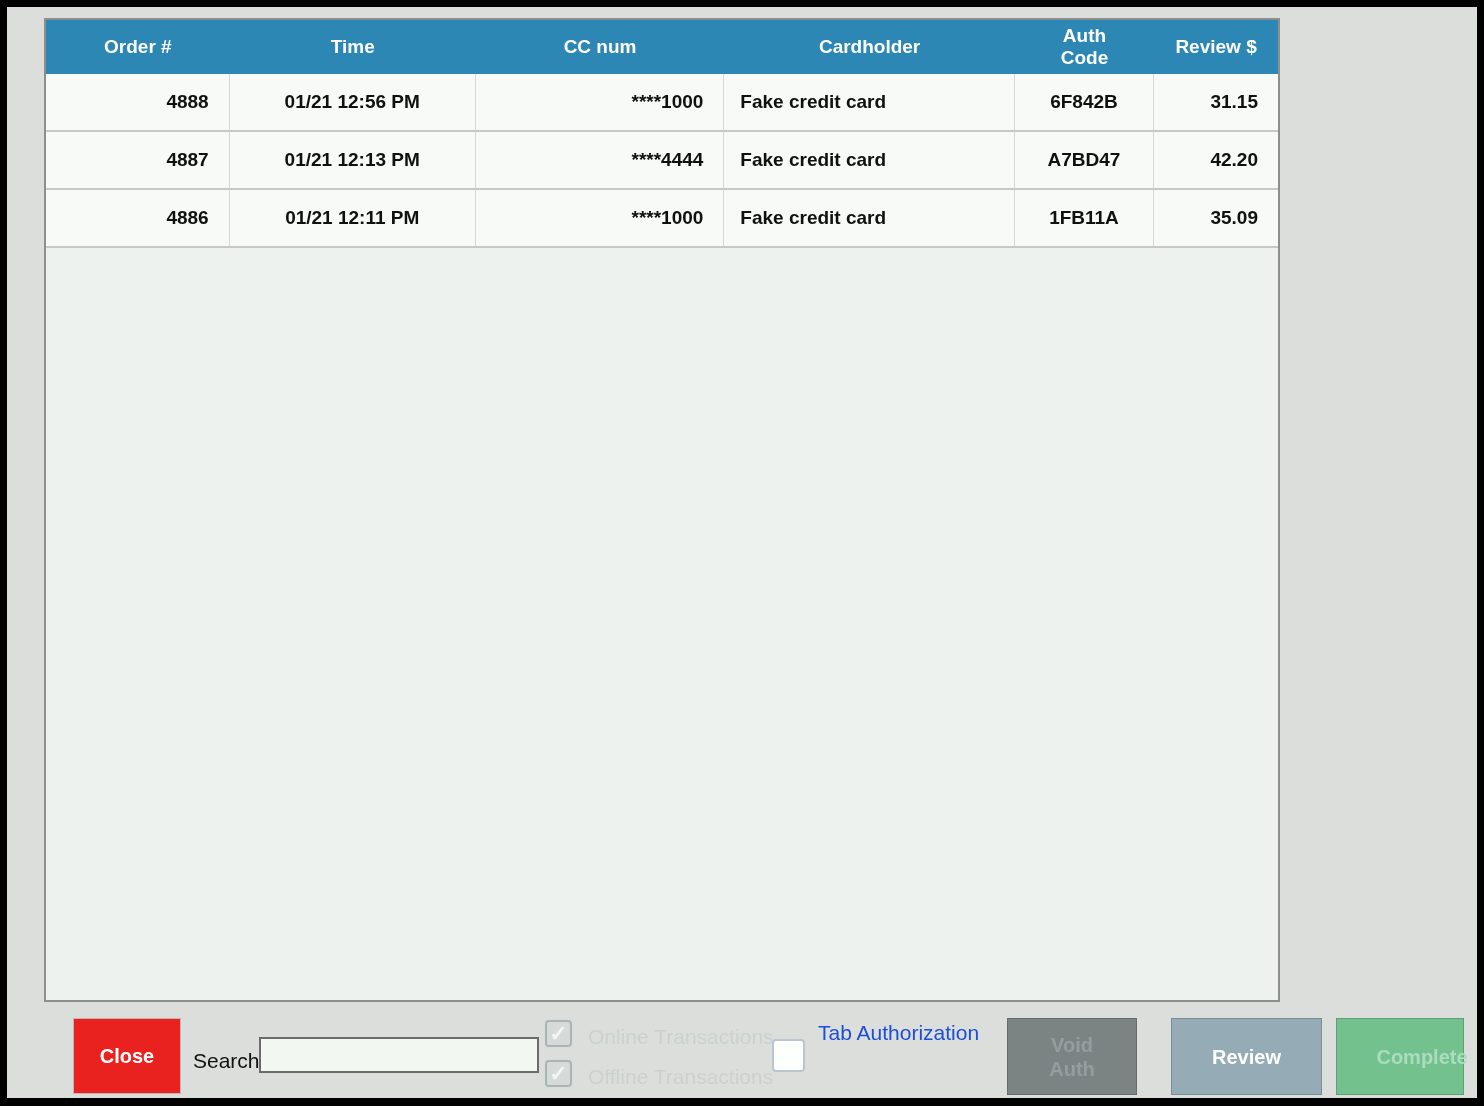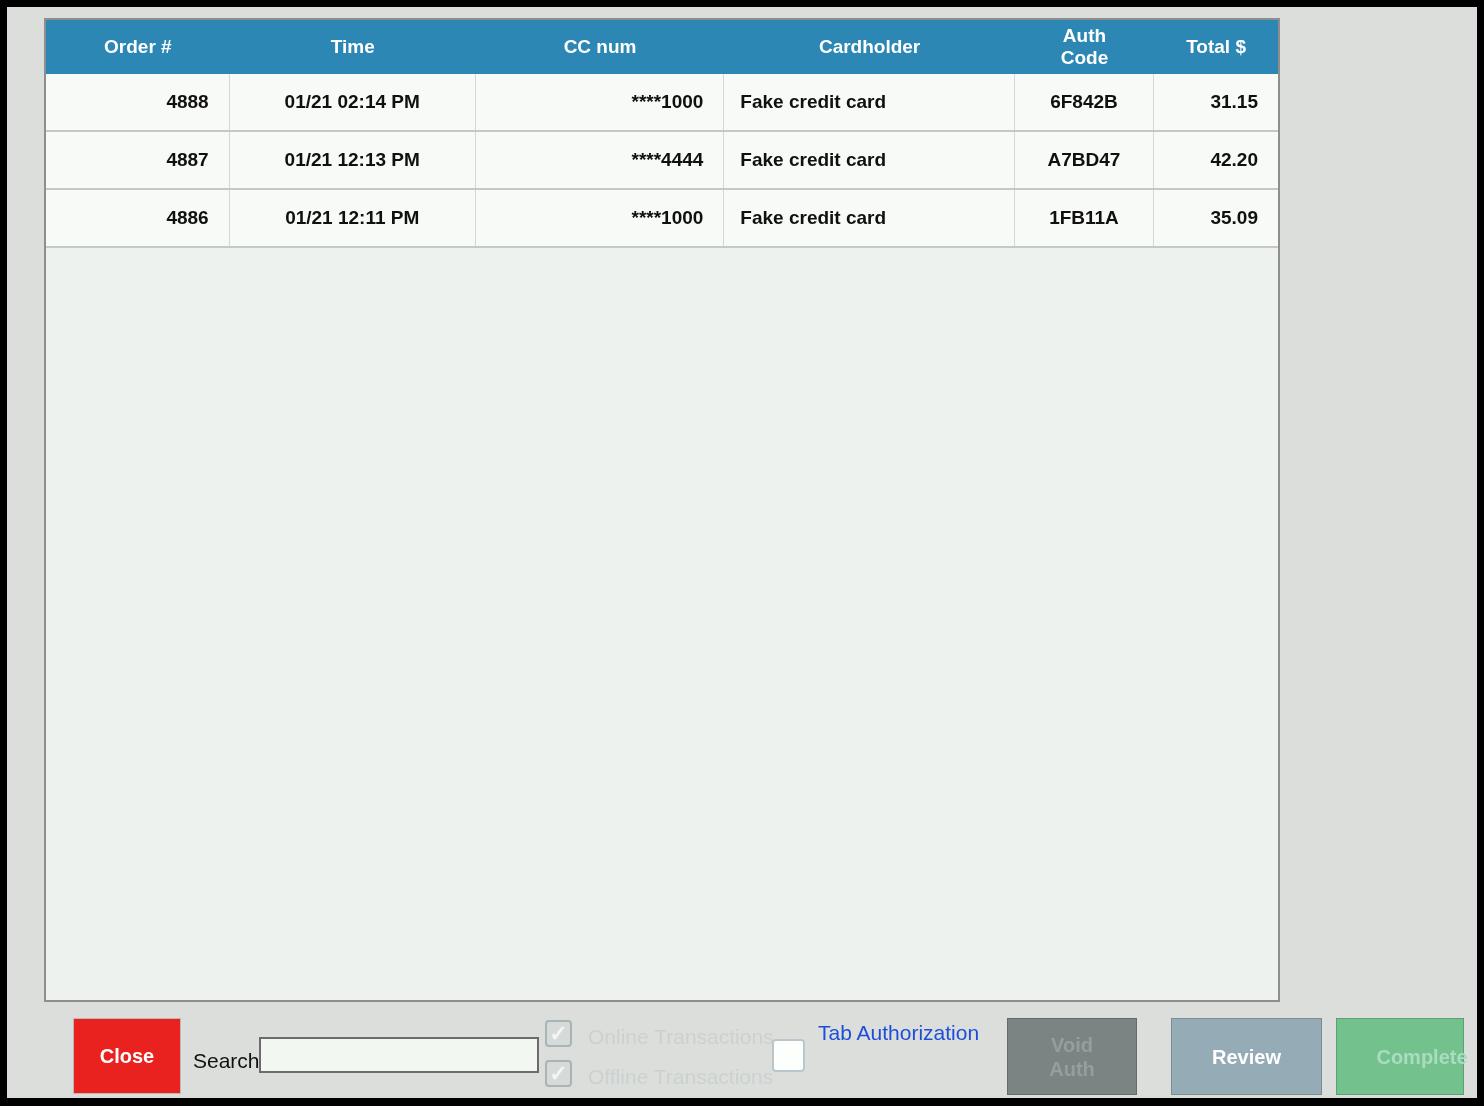--- a/index.html
+++ b/index.html
@@ -147,26 +147,26 @@
 
   <div class="table-wrap">
 
     <div class="grid-row thead">
       <div class="th">Order #</div>
       <div class="th">Time</div>
       <div class="th">CC num</div>
       <div class="th">Cardholder</div>
       <div class="th">Auth
 Code</div>
-      <div class="th">Total $</div>
+      <div class="th">Review $</div>
     </div>
 
     <div class="grid-row trow">
       <div class="td al-r">4888</div>
-      <div class="td al-c">01/21 02:14 PM</div>
+      <div class="td al-c">01/21 12:56 PM</div>
       <div class="td al-r">****1000</div>
       <div class="td al-l">Fake credit card</div>
       <div class="td al-c">6F842B</div>
       <div class="td al-r">31.15</div>
     </div>
 
     <div class="grid-row trow">
       <div class="td al-r">4887</div>
       <div class="td al-c">01/21 12:13 PM</div>
       <div class="td al-r">****4444</div>

